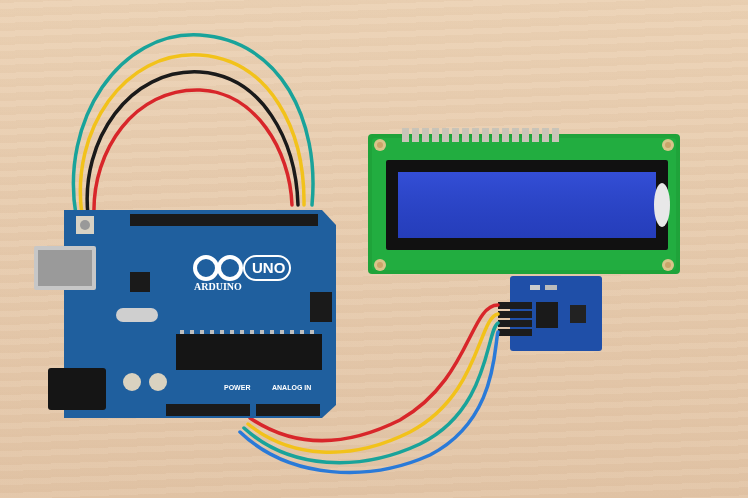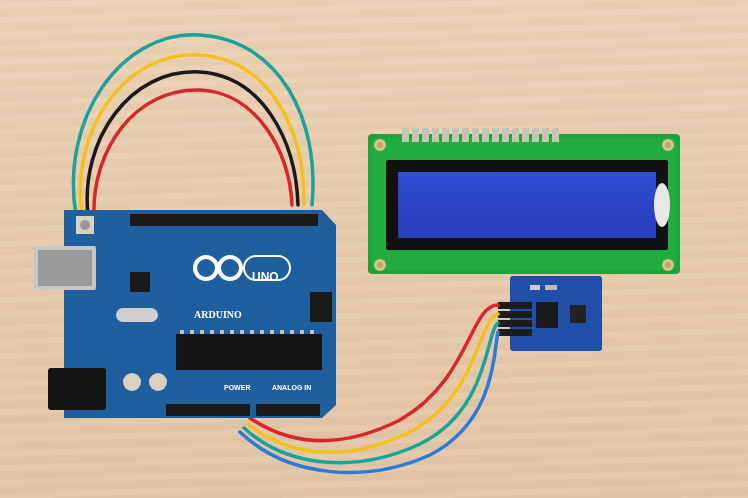--- a/index.html
+++ b/index.html
@@ -131,19 +131,19 @@
     <rect x="310" y="292" width="22" height="30" fill="#1a1a1a"></rect>
 
     <g fill="none" stroke="#ffffff" stroke-width="4">
       <circle cx="206" cy="268" r="11"></circle>
         <circle cx="230" cy="268" r="11"></circle>
     </g>
     <rect x="244" y="256" width="46" height="24" rx="12" fill="none" stroke="#ffffff" stroke-width="2"></rect>
   </g>
 </svg>
 
-<span class="lbl" style="left:252px;top:270px;font-size:12px;">UNO</span>
-<span class="lbl" style="left:194px;top:281px;font-size:10px;font-family:'Liberation Serif',serif;margin-top:28px;">ARDUINO</span>
+<span class="lbl" style="left:252px;top:259px;font-size:15px;">UNO</span>
+<span class="lbl" style="left:194px;top:281px;font-size:10px;font-family:'Liberation Serif',serif;">ARDUINO</span>
 <span class="lbl" style="left:224px;top:384px;font-size:7px;">POWER</span>
 <span class="lbl" style="left:272px;top:384px;font-size:7px;">ANALOG IN</span>
 
 <div style="position:absolute;left:398px;top:172px;width:258px;height:66px;"></div>
 <div style="position:absolute;left:536px;top:302px;width:22px;height:26px;"></div>
 
 </body></html>

